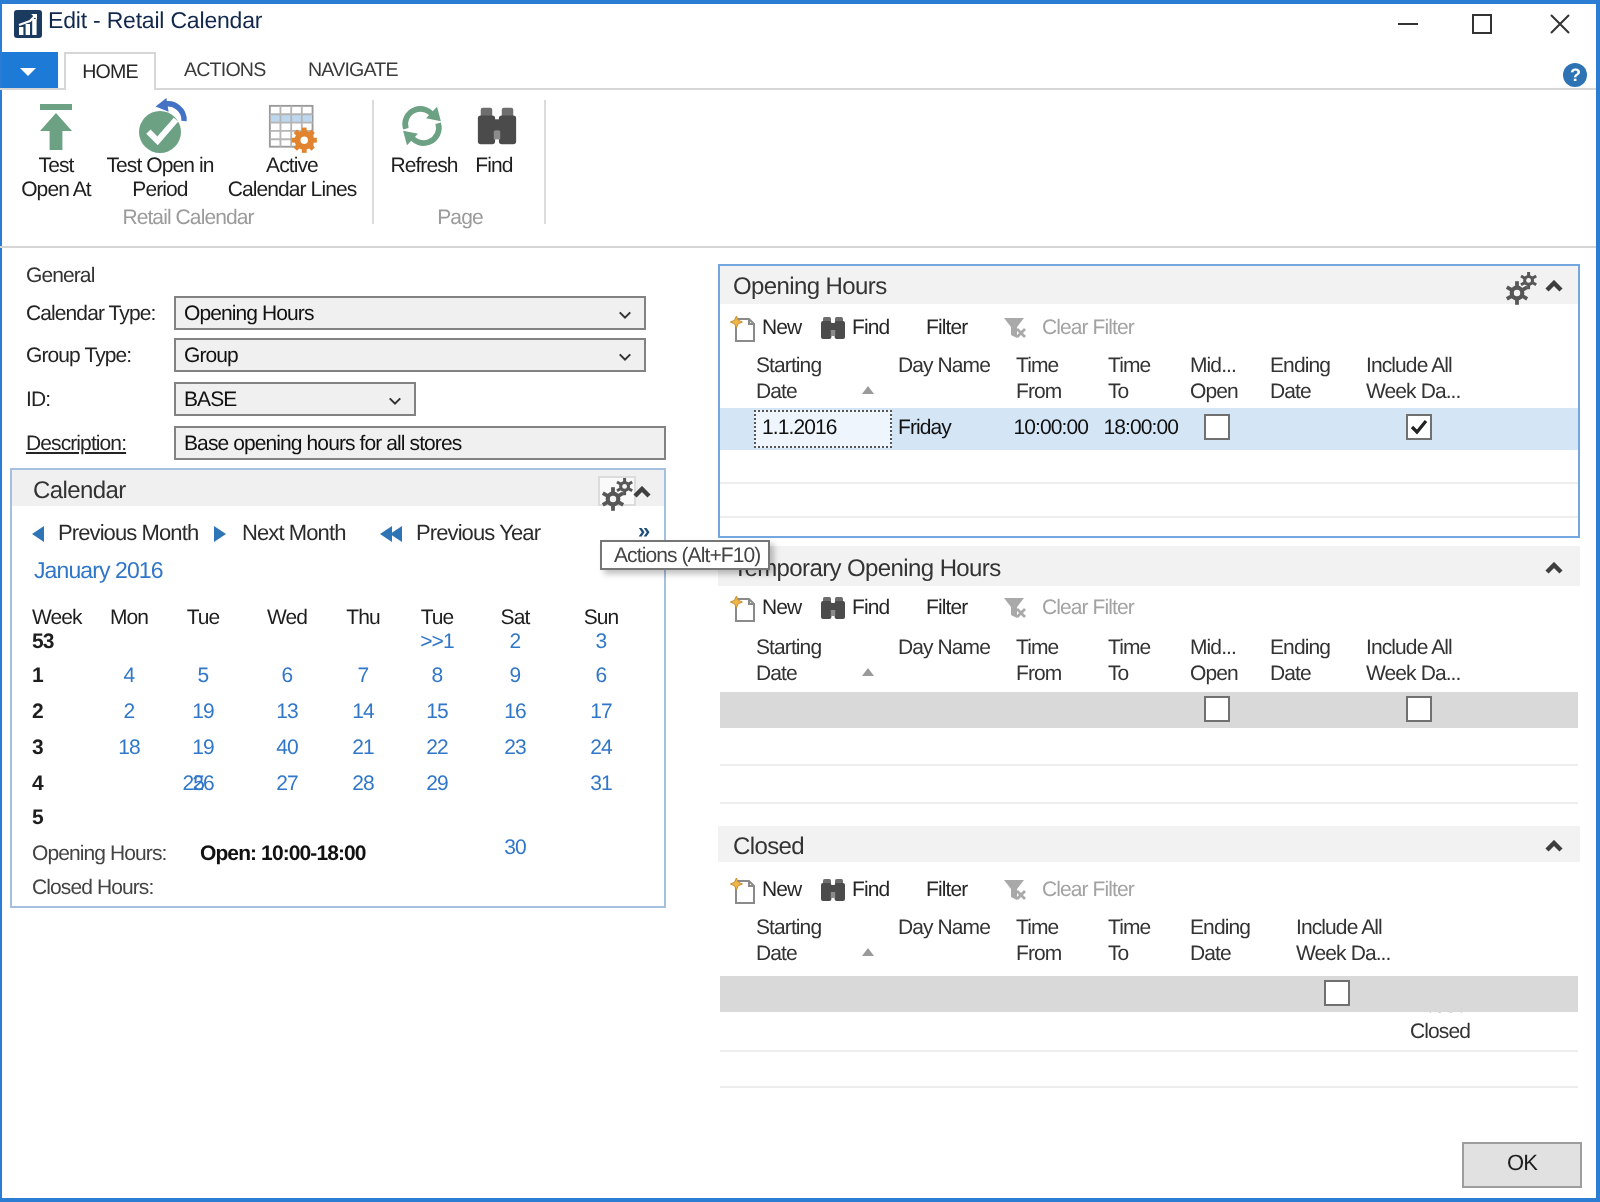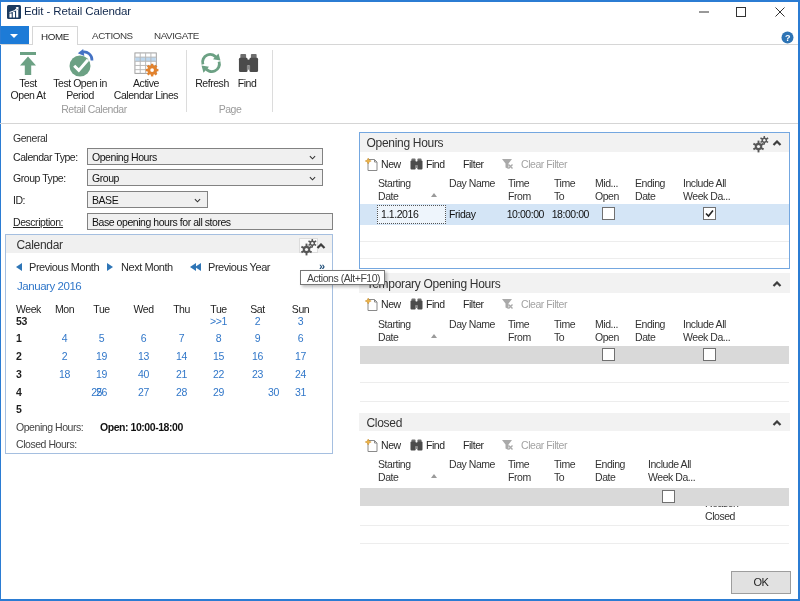--- a/index.html
+++ b/index.html
@@ -294,21 +294,21 @@
       <span class="calcell abs caldate" style="left:226px;">23</span>
       <span class="calcell abs caldate" style="left:269px;">24</span>
     </div>
   <div class="abs calrow" style="top:151px;">
       <span class="abs wkn" style="left:4px;">4</span>
       <span class="calcell abs caldate" style="left:51px;text-align:right;">25</span>
       <span class="calcell abs caldate" style="left:70px;">26</span>
       <span class="calcell abs caldate" style="left:112px;">27</span>
       <span class="calcell abs caldate" style="left:150px;">28</span>
       <span class="calcell abs caldate" style="left:187px;">29</span>
-      <span class="calcell abs caldate" style="left:242px;">30</span>
+      <span class="calcell abs caldate" style="left:226px;margin-top:32px;">30</span>
       <span class="calcell abs caldate" style="left:269px;">31</span>
     </div>
   <div class="abs calrow" style="top:168px;">
       <span class="abs wkn" style="left:4px;">5</span>
     </div>
   <div class="abs calrow" style="top:186px; color:#444; left:10px;">Opening Hours:<span style="position:absolute; left:84px; font-weight:bold; color:#111; width:150px;">Open: 10:00-18:00</span></div>
   <div class="abs calrow" style="top:202.5px; color:#444; left:10px;">Closed Hours:</div>
 </div>
 
 <div class="abs" style="left:359px; top:132px; width:431px; height:137px; border:1px solid #74a7e0; background:#fff;"></div>

